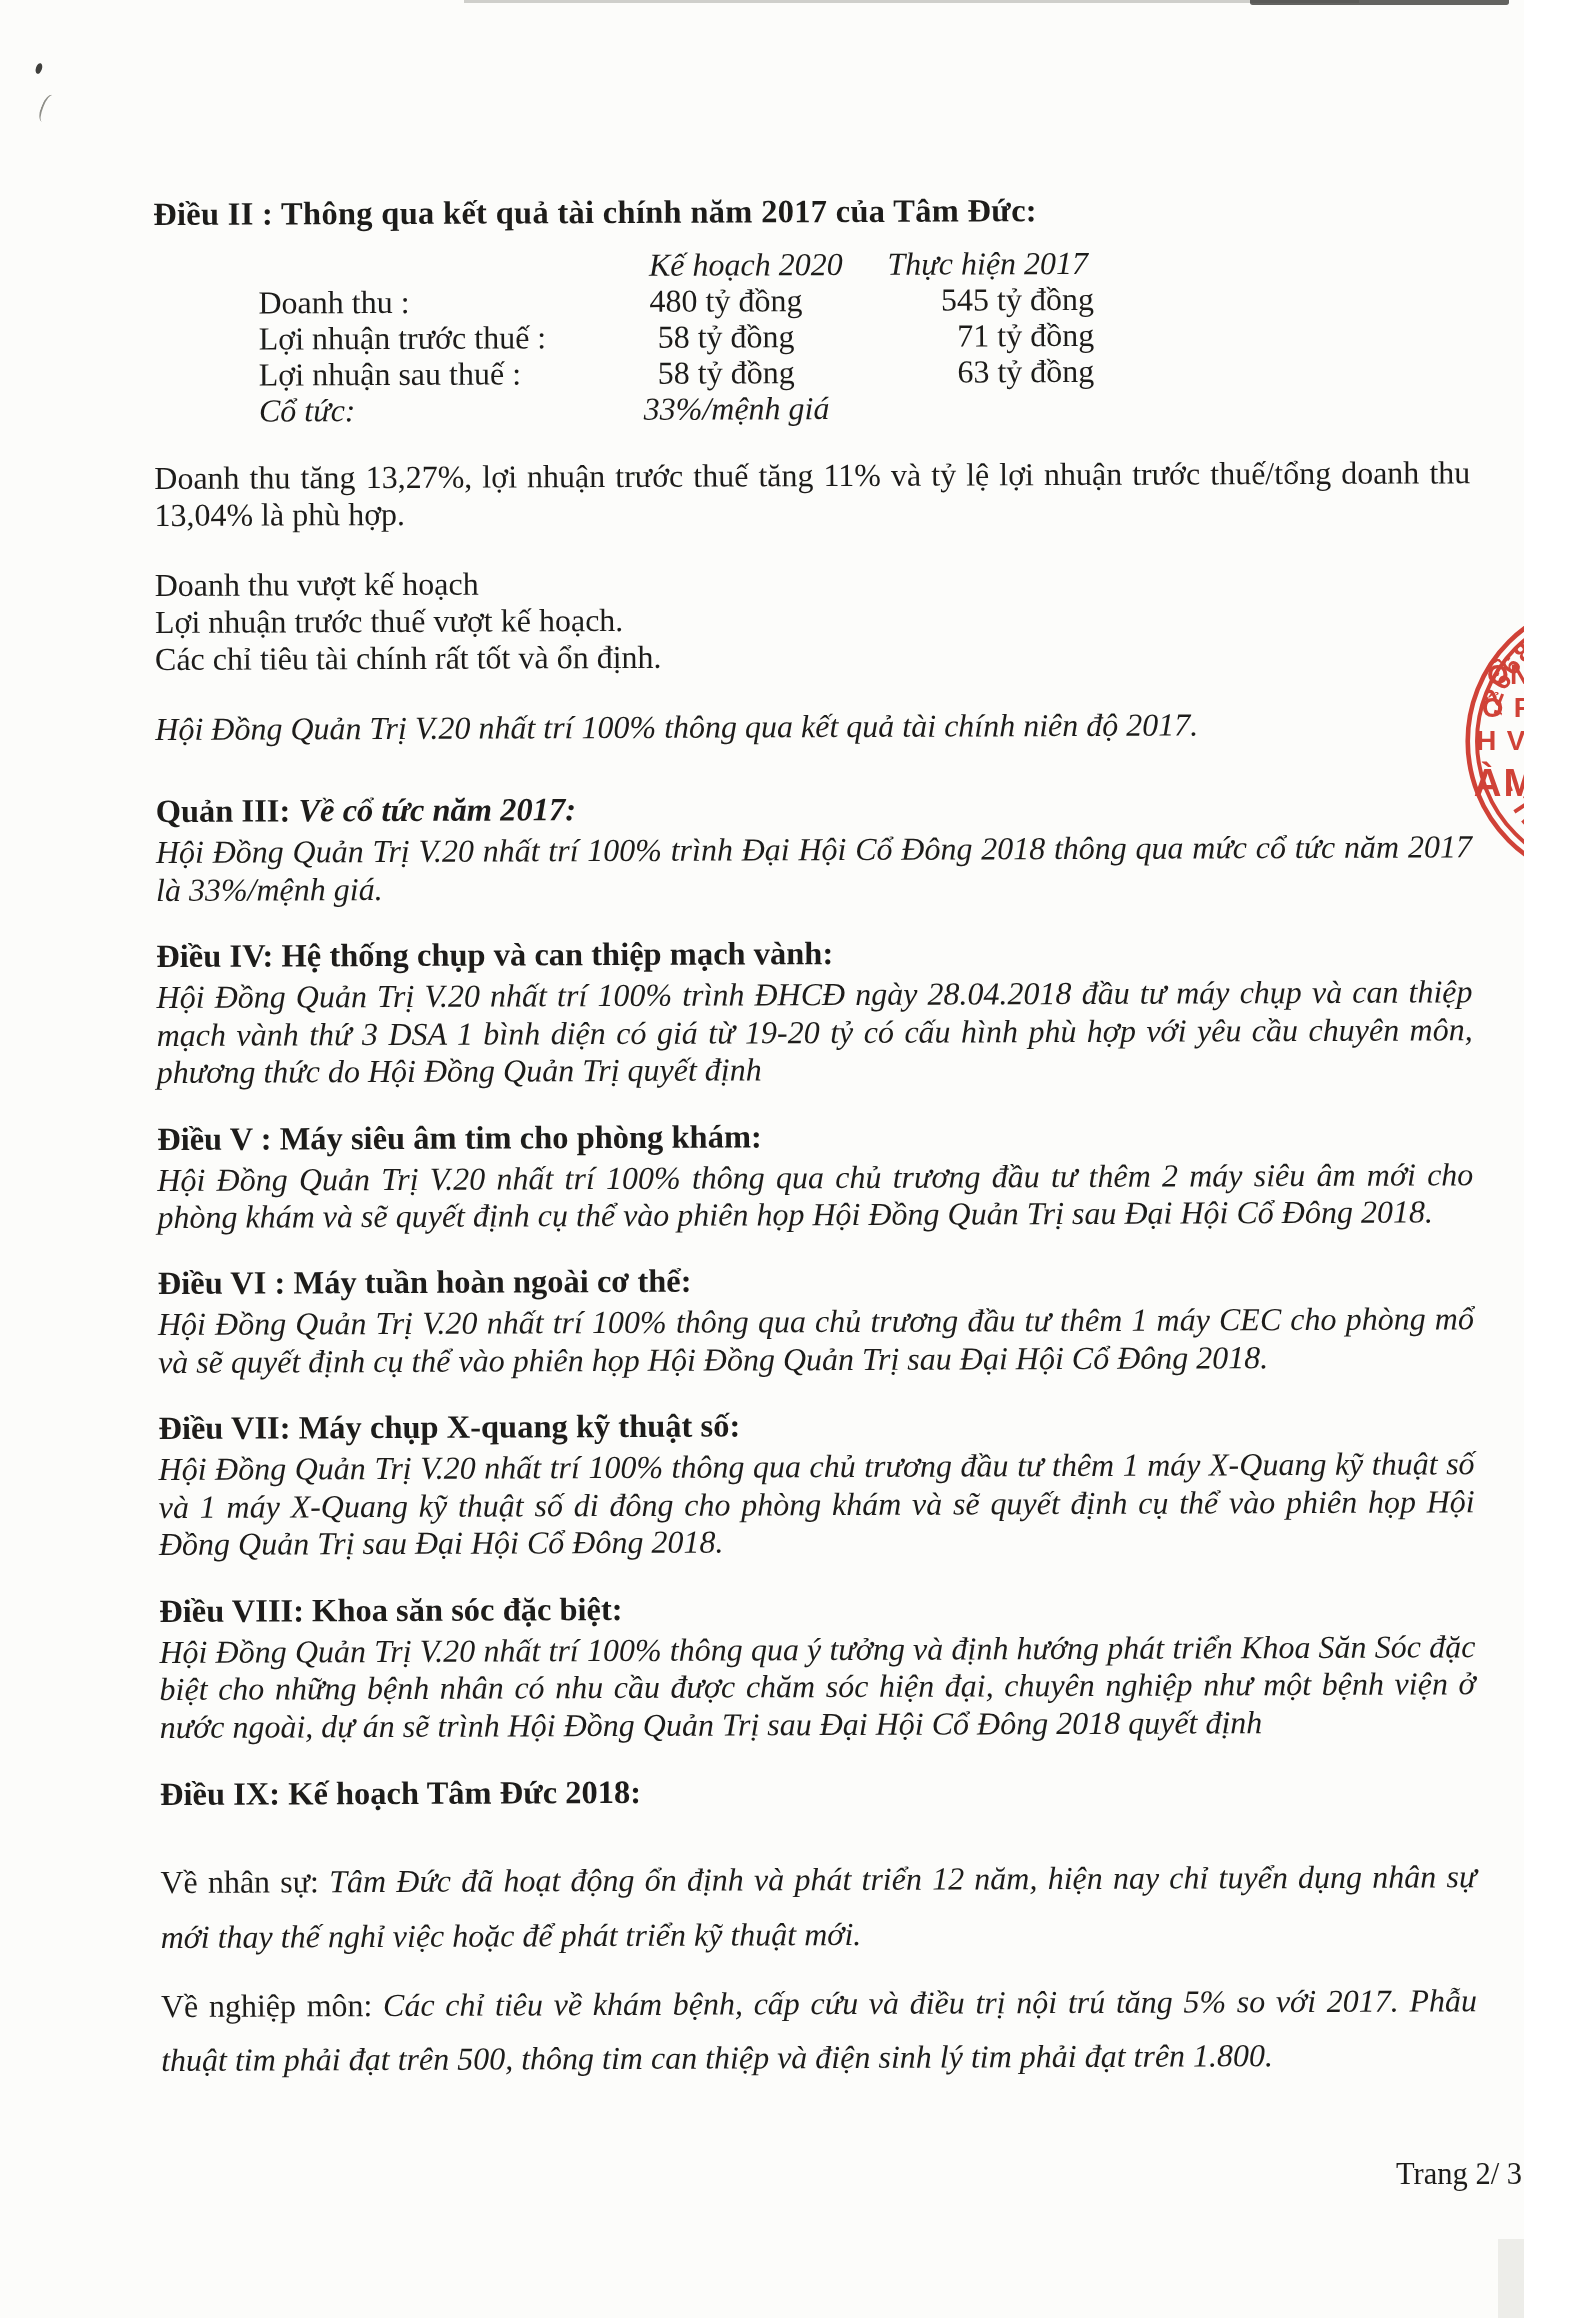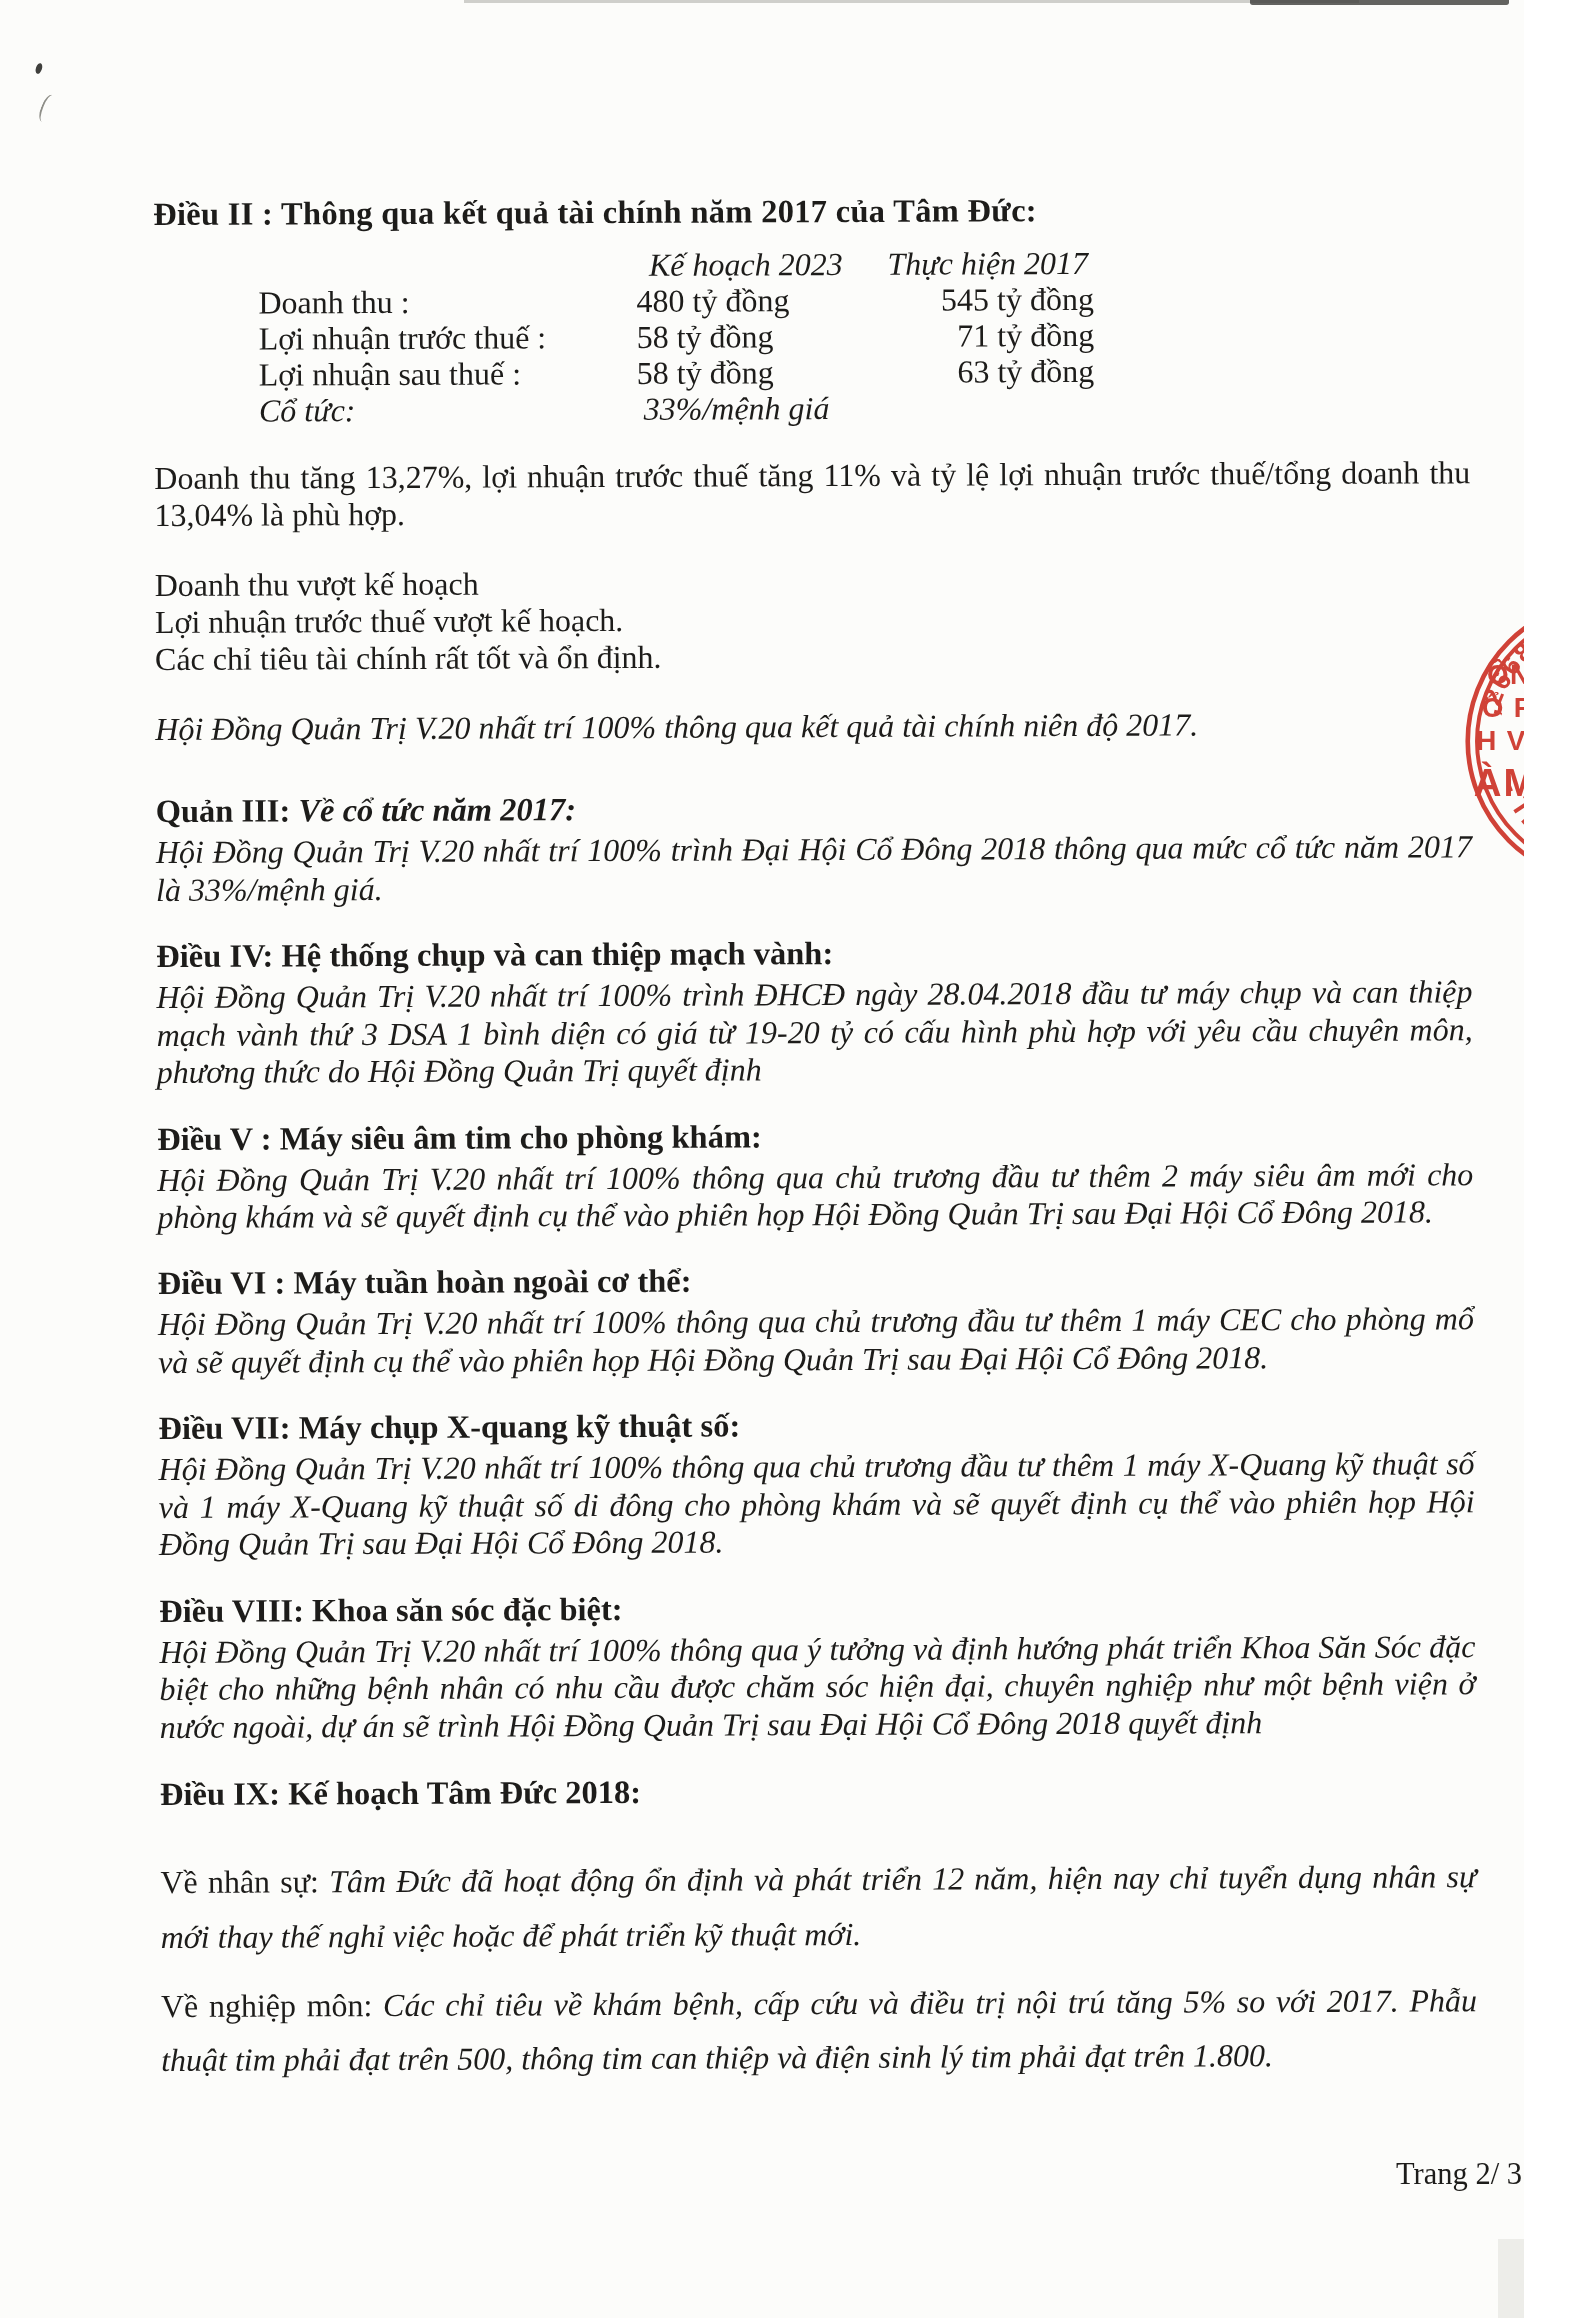--- a/index.html
+++ b/index.html
@@ -19,21 +19,21 @@
     transform-origin:top left;
   }
   .h-title { font-size:32.5px; font-weight:bold; letter-spacing:0.3px; }
 
   
   .fin-table { margin-top:16px; margin-left:105px; }
   .fin-grid { display:grid; grid-template-columns:378px 219px 265px; }
   .fin-grid > div { line-height:36px; font-size:32px; }
   .fin-head { font-style:italic; text-align:center; }
   .fin-label { text-align:left; }
-  .fin-val { text-align:left; padding-right:40px; }
+  .fin-val { text-align:center; padding-right:40px; }
   .fin-val2 { text-align:right; padding-right:26.5px; }
   .it { font-style:italic; }
 
   .para { margin-top:30.5px; font-size:32px; line-height:1.17; text-align:justify; }
   .vlines { margin-top:33px; font-size:32px; line-height:37px; }
   .resolution { margin-top:33px; font-size:32px; font-style:italic; }
 
   .article { margin-top:29px; }
   .article.first { margin-top:45px; }
   .art-heading { font-size:32.5px; font-weight:bold; margin-bottom:4px; }
@@ -73,21 +73,21 @@
   <div class="corner-hook"></div>
   <div class="edge-smudge"></div>
 
   <div class="content">
 
     <div class="h-title">Điều II : Thông qua kết quả tài chính năm 2017 của Tâm Đức:</div>
 
     <div class="fin-table">
       <div class="fin-grid">
         <div class="fin-label"></div>
-        <div class="fin-head">Kế hoạch 2023</div>
+        <div class="fin-head">Kế hoạch 2020</div>
         <div class="fin-head">Thực hiện 2017</div>
       </div>
       <div class="fin-grid">
         <div class="fin-label">Doanh thu :</div>
         <div class="fin-val">480 tỷ đồng</div>
         <div class="fin-val2">545 tỷ đồng</div>
       </div>
       <div class="fin-grid">
         <div class="fin-label">Lợi nhuận trước thuế :</div>
         <div class="fin-val">58 tỷ đồng</div>

